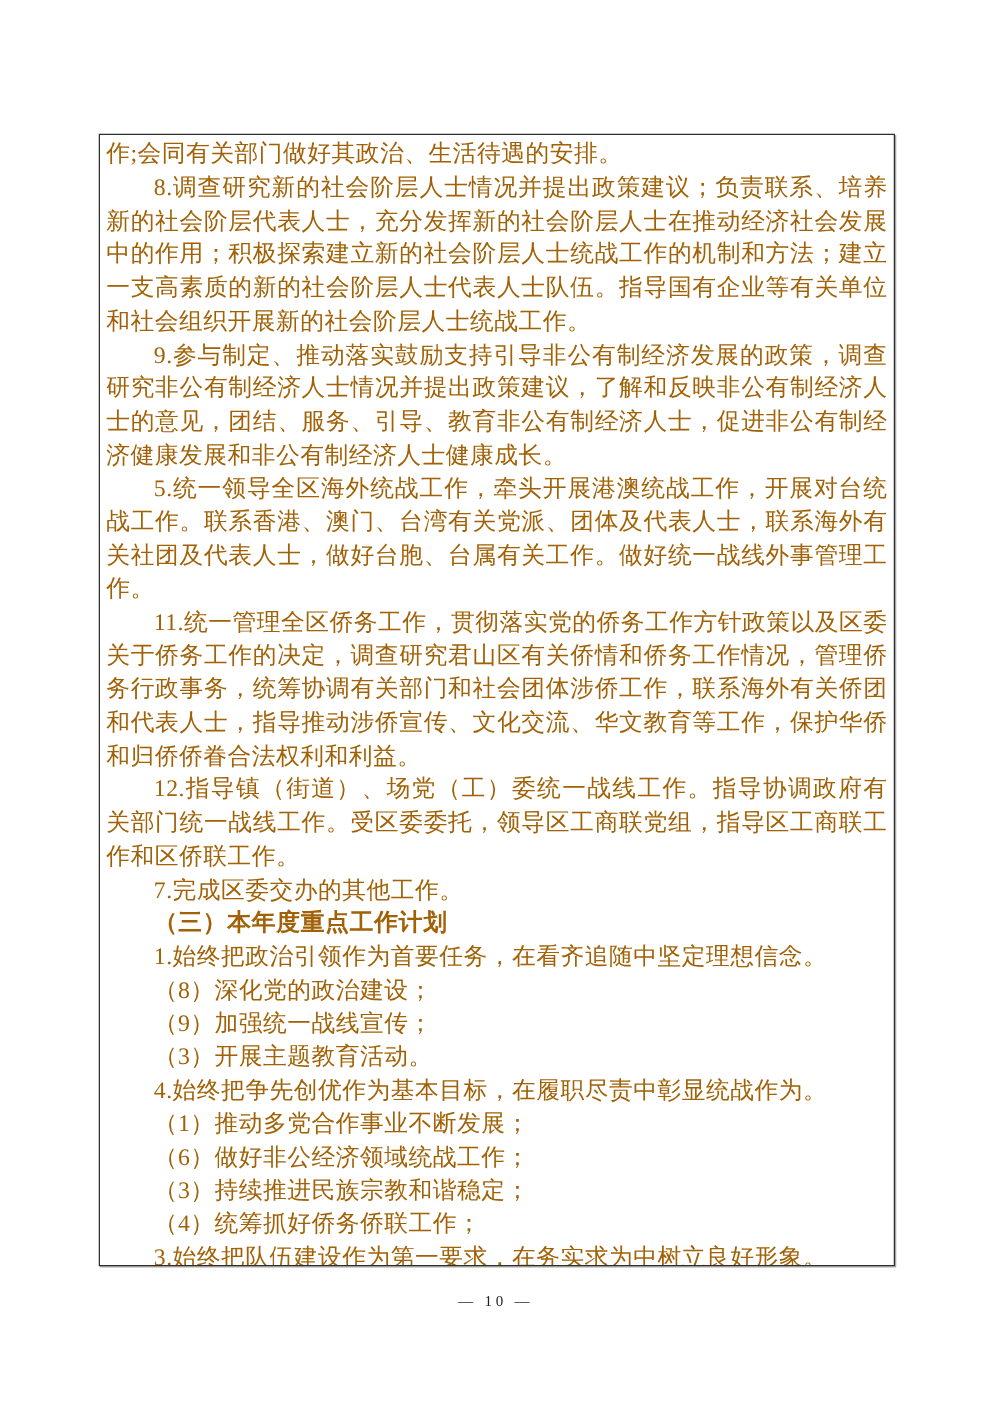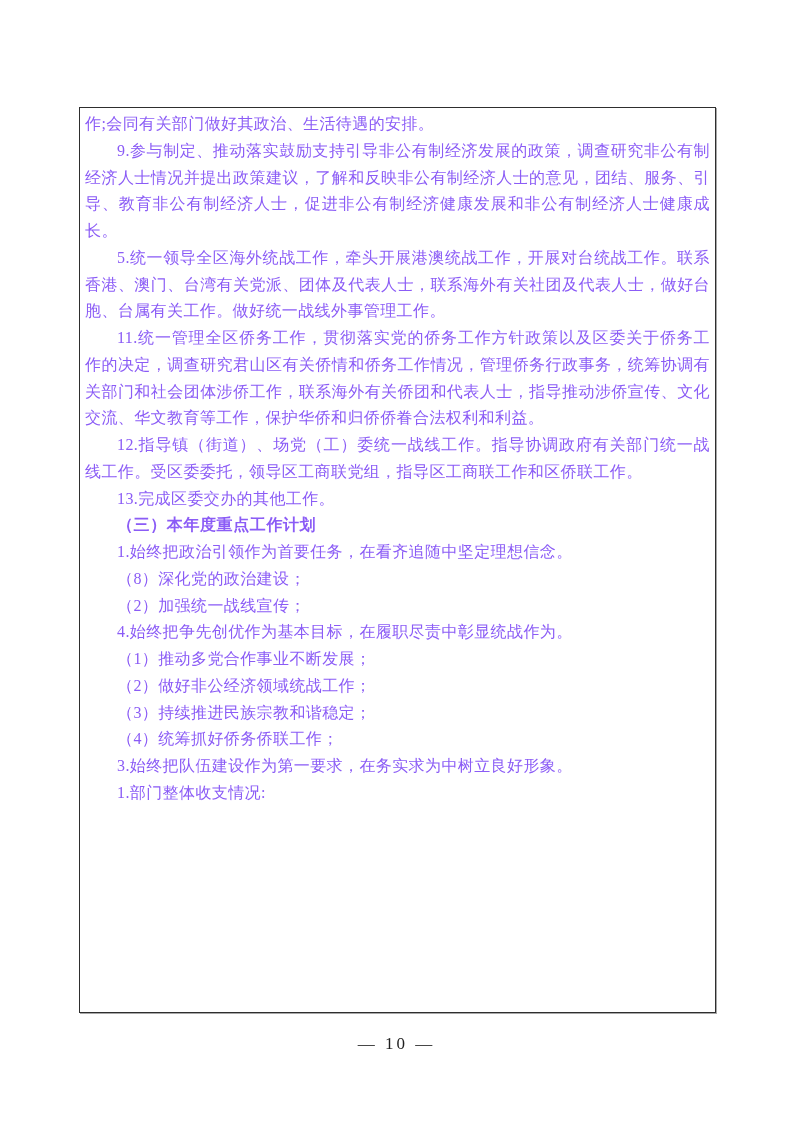--- a/index.html
+++ b/index.html
@@ -22,59 +22,61 @@
     top: 107px;
     width: 637px;
     height: 906px;
     border: 1px solid #2e2e2e;
     box-shadow: 1px 1px 0 rgba(60,60,60,0.45);
     padding: 3px 5px 0 5px;
     overflow: hidden;
     background: #ffffff;
   }
   .para {
-    font-size: 16px;
+    font-size: 19px;
     line-height: 26.75px;
     text-align: justify;
     text-justify: inter-ideograph;
-    color: #8b5cf6;
+    color: #a16207;
     letter-spacing: 0.4px;
   }
   .para.indent { text-indent: 2em; }
   .para.bold { font-weight: bold; letter-spacing: 0.6px; }
   .page-number {
     position: absolute;
     top: 1034px;
     left: 0;
     width: 793px;
     text-align: center;
-    font-size: 17px;
+    font-size: 12px;
     color: #1f1f1f;
     letter-spacing: 3px;
   }
 </style>
 </head>
 <body>
 
 <div class="sheet">
   <div class="content-box">
     <div id="paragraphs">
         <div class="para">作;会同有关部门做好其政治、生活待遇的安排。</div>
+        <div class="para indent">8.调查研究新的社会阶层人士情况并提出政策建议；负责联系、培养新的社会阶层代表人士，充分发挥新的社会阶层人士在推动经济社会发展中的作用；积极探索建立新的社会阶层人士统战工作的机制和方法；建立一支高素质的新的社会阶层人士代表人士队伍。指导国有企业等有关单位和社会组织开展新的社会阶层人士统战工作。</div>
         <div class="para indent">9.参与制定、推动落实鼓励支持引导非公有制经济发展的政策，调查研究非公有制经济人士情况并提出政策建议，了解和反映非公有制经济人士的意见，团结、服务、引导、教育非公有制经济人士，促进非公有制经济健康发展和非公有制经济人士健康成长。</div>
         <div class="para indent">5.统一领导全区海外统战工作，牵头开展港澳统战工作，开展对台统战工作。联系香港、澳门、台湾有关党派、团体及代表人士，联系海外有关社团及代表人士，做好台胞、台属有关工作。做好统一战线外事管理工作。</div>
         <div class="para indent">11.统一管理全区侨务工作，贯彻落实党的侨务工作方针政策以及区委关于侨务工作的决定，调查研究君山区有关侨情和侨务工作情况，管理侨务行政事务，统筹协调有关部门和社会团体涉侨工作，联系海外有关侨团和代表人士，指导推动涉侨宣传、文化交流、华文教育等工作，保护华侨和归侨侨眷合法权利和利益。</div>
         <div class="para indent">12.指导镇（街道）、场党（工）委统一战线工作。指导协调政府有关部门统一战线工作。受区委委托，领导区工商联党组，指导区工商联工作和区侨联工作。</div>
-        <div class="para indent">13.完成区委交办的其他工作。</div>
+        <div class="para indent">7.完成区委交办的其他工作。</div>
         <div class="para indent bold">（三）本年度重点工作计划</div>
         <div class="para indent">1.始终把政治引领作为首要任务，在看齐追随中坚定理想信念。</div>
         <div class="para indent">（8）深化党的政治建设；</div>
-        <div class="para indent">（2）加强统一战线宣传；</div>
+        <div class="para indent">（9）加强统一战线宣传；</div>
+        <div class="para indent">（3）开展主题教育活动。</div>
         <div class="para indent">4.始终把争先创优作为基本目标，在履职尽责中彰显统战作为。</div>
         <div class="para indent">（1）推动多党合作事业不断发展；</div>
-        <div class="para indent">（2）做好非公经济领域统战工作；</div>
+        <div class="para indent">（6）做好非公经济领域统战工作；</div>
         <div class="para indent">（3）持续推进民族宗教和谐稳定；</div>
         <div class="para indent">（4）统筹抓好侨务侨联工作；</div>
         <div class="para indent">3.始终把队伍建设作为第一要求，在务实求为中树立良好形象。</div>
         <div class="para indent">1.部门整体收支情况:</div>
       </div>
   </div>
   <div class="page-number">— 10 —</div>
 </div>
 
 </body></html>

